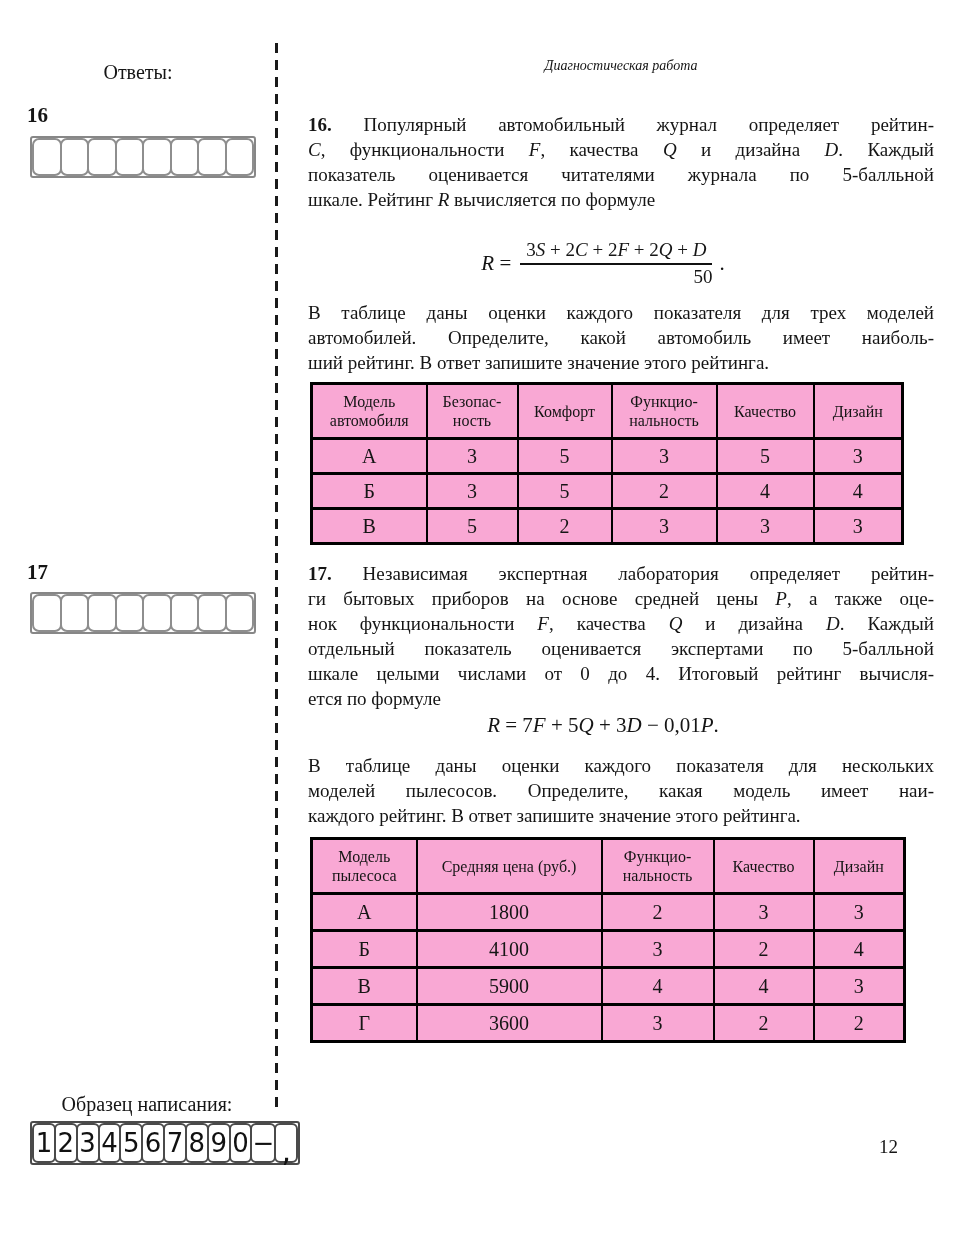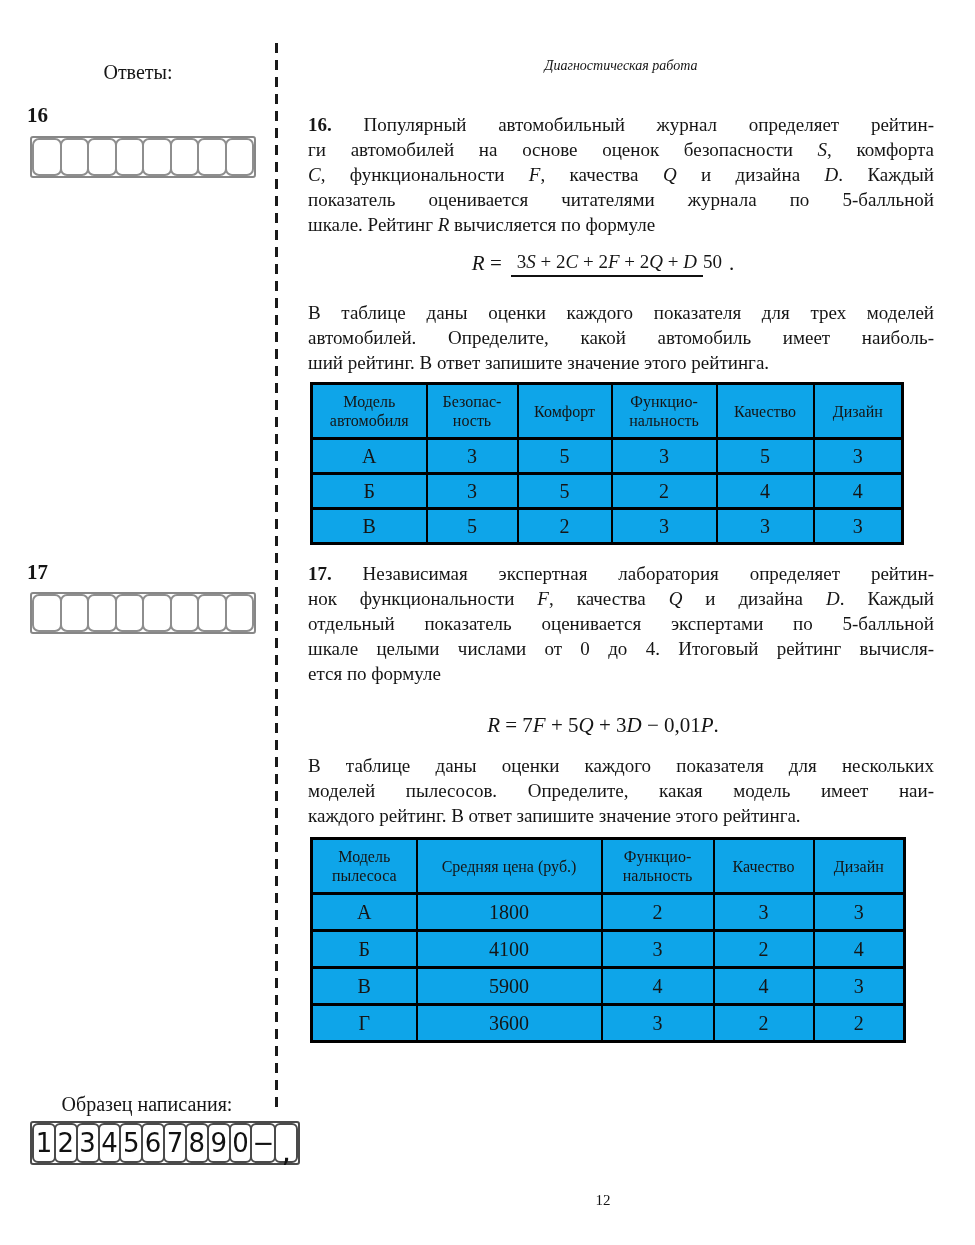--- a/index.html
+++ b/index.html
@@ -36,43 +36,43 @@
   #p16b{top:300px;}
   #p17{top:561px;}
   #p17b{top:753px;}
   
   .formula{
     position:absolute;left:0;width:100%;display:flex;align-items:center;justify-content:center;
     font-size:21px;box-sizing:border-box;padding-right:36px;
   }
   #f16{top:236px;height:54px;}
   #f17{top:710px;height:30px;}
-  .frac{display:inline-flex;flex-direction:row;align-items:flex-start;margin:0 7px;}
+  .frac{display:inline-flex;flex-direction:column;align-items:flex-end;margin:0 7px;}
   .frac .num{font-size:19px;line-height:23px;padding:0 6px 2px;border-bottom:2px solid #111;}
   .frac .den{font-size:19px;line-height:22px;padding-top:1px;}
   .formula .pre{margin-right:2px;}
   
   .rtable{
     position:absolute;left:2px;border-collapse:collapse;table-layout:fixed;
-    border:3px solid #000;background:#0ea5e9;
+    border:3px solid #000;background:#f9a8d4;
   }
   #t1{top:382px;}
   #t2{top:837px;}
   .rtable th,.rtable td{
     border:2px solid #000;border-top-width:3px;border-bottom-width:3px;
     text-align:center;vertical-align:middle;padding:0;
   }
   .rtable th{font-weight:normal;font-size:16px;line-height:19px;white-space:pre-line;height:52px;}
   .rtable td{font-size:20px;}
   #t1 td{height:32px;}
   #t2 td{height:34px;}
   #t1 .c1{width:115px;} #t1 .c2{width:91px;} #t1 .c3{width:94px;} #t1 .c4{width:105px;} #t1 .c5{width:97px;} #t1 .c6{width:89px;}
   #t2 .c1{width:105px;} #t2 .c2{width:185px;} #t2 .c3{width:112px;} #t2 .c4{width:100px;} #t2 .c5{width:91px;}
   
-  .page-number{position:absolute;top:1192px;left:0;width:590px;text-align:center;font-size:15px;}
+  .page-number{position:absolute;top:1136px;left:0;width:590px;text-align:right;font-size:19px;}
   
   .sample-label{position:absolute;left:28px;top:1093px;width:238px;text-align:center;font-size:20px;}
   .samplerow{
     position:absolute;left:30px;top:1121px;display:flex;width:270px;height:44px;
     border:2px solid #4a4a4a;border-radius:3px;box-sizing:border-box;background:#fff;
   }
   .sbox{
     flex:1;border:2px solid #4a4a4a;border-radius:6px;margin-left:-2px;box-sizing:border-box;
     display:flex;align-items:center;justify-content:center;
     font-family:"DejaVu Sans","Liberation Sans",sans-serif;font-size:26px;color:#111;background:#fff;
@@ -112,21 +112,20 @@
       <div class="abox"></div>
     </div>
 
   <div class="divider"></div>
 
   <div class="main">
     <div class="doc-title">Диагностическая работа</div>
 
     <div class="para" id="p16">
         <div class="pline"><b>16.</b> Популярный автомобильный журнал определяет рейтин-</div>
-        <div class="pline">ги автомобилей на основе оценок безопасности <i>S</i>, комфорта</div>
         <div class="pline"><i>C</i>, функциональности <i>F</i>, качества <i>Q</i> и дизайна <i>D</i>. Каждый</div>
         <div class="pline">показатель оценивается читателями журнала по 5-балльной</div>
         <div class="pline last">шкале. Рейтинг <i>R</i> вычисляется по формуле</div>
       </div>
 
     <div class="formula" id="f16">
       <span class="pre mathify"><i>R</i> =</span>
       <span class="frac">
         <span class="num mathify">3<i>S</i> + 2<i>C</i> + 2<i>F</i> + 2<i>Q</i> + <i>D</i></span>
         <span class="den mathify">50</span>
@@ -185,20 +184,21 @@
             <td>2</td>
             <td>3</td>
             <td>3</td>
             <td>3</td>
           </tr>
         </tbody>
       </table>
 
     <div class="para" id="p17">
         <div class="pline"><b>17.</b> Независимая экспертная лаборатория определяет рейтин-</div>
+        <div class="pline">ги бытовых приборов на основе средней цены <i>P</i>, а также оце-</div>
         <div class="pline">нок функциональности <i>F</i>, качества <i>Q</i> и дизайна <i>D</i>. Каждый</div>
         <div class="pline">отдельный показатель оценивается экспертами по 5-балльной</div>
         <div class="pline">шкале целыми числами от 0 до 4. Итоговый рейтинг вычисля-</div>
         <div class="pline last">ется по формуле</div>
       </div>
 
     <div class="formula" id="f17">
       <span class="mathify"><i>R</i> = 7<i>F</i> + 5<i>Q</i> + 3<i>D</i> − 0,01<i>P</i>.</span>
     </div>
 

